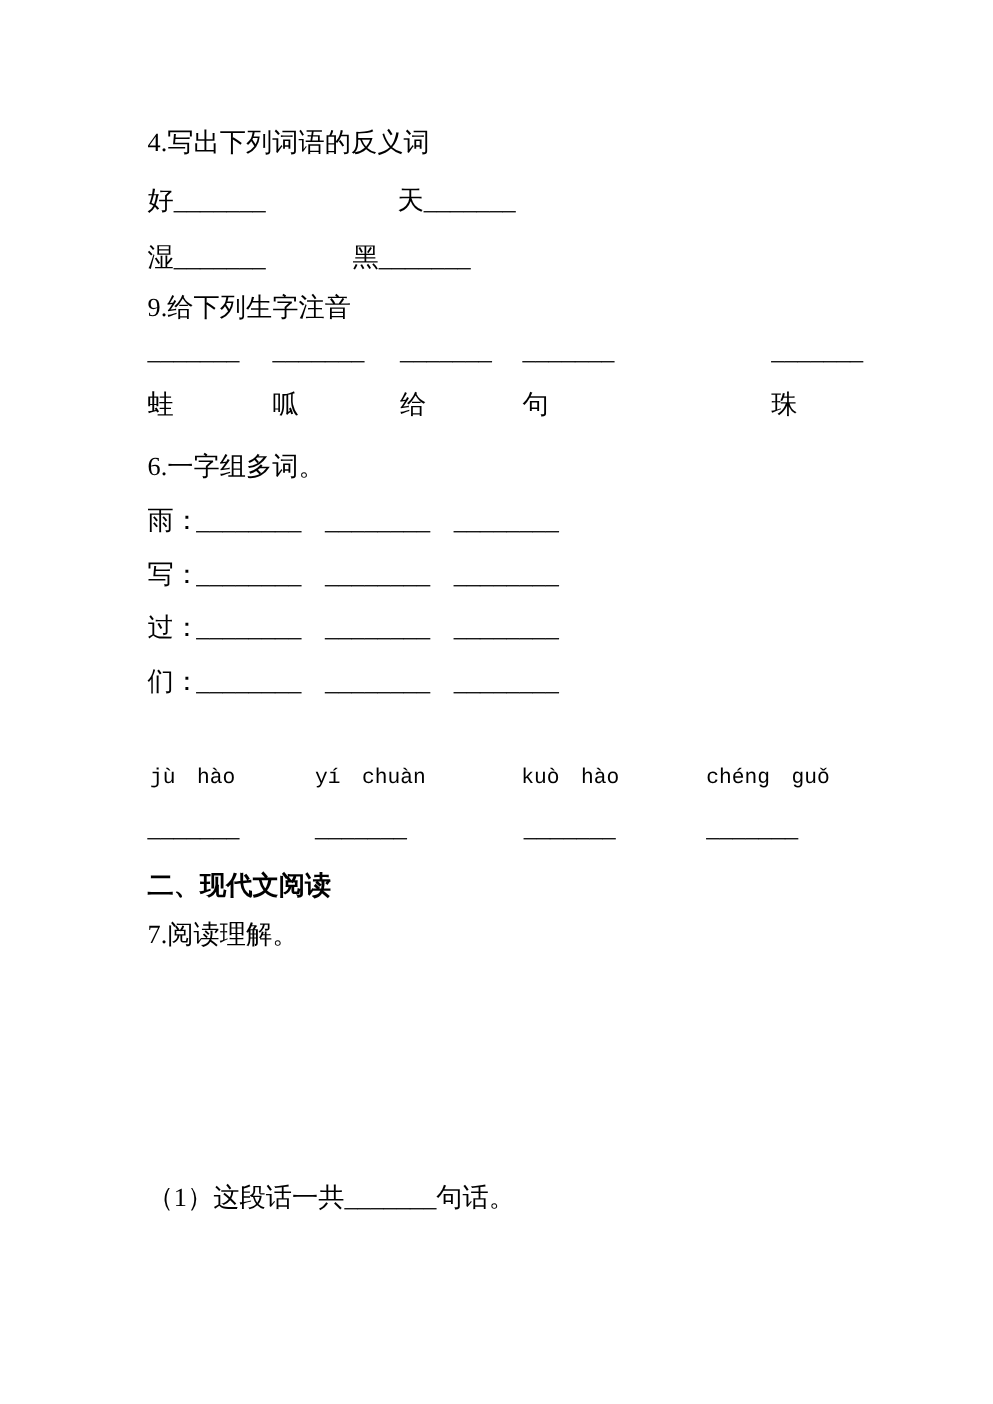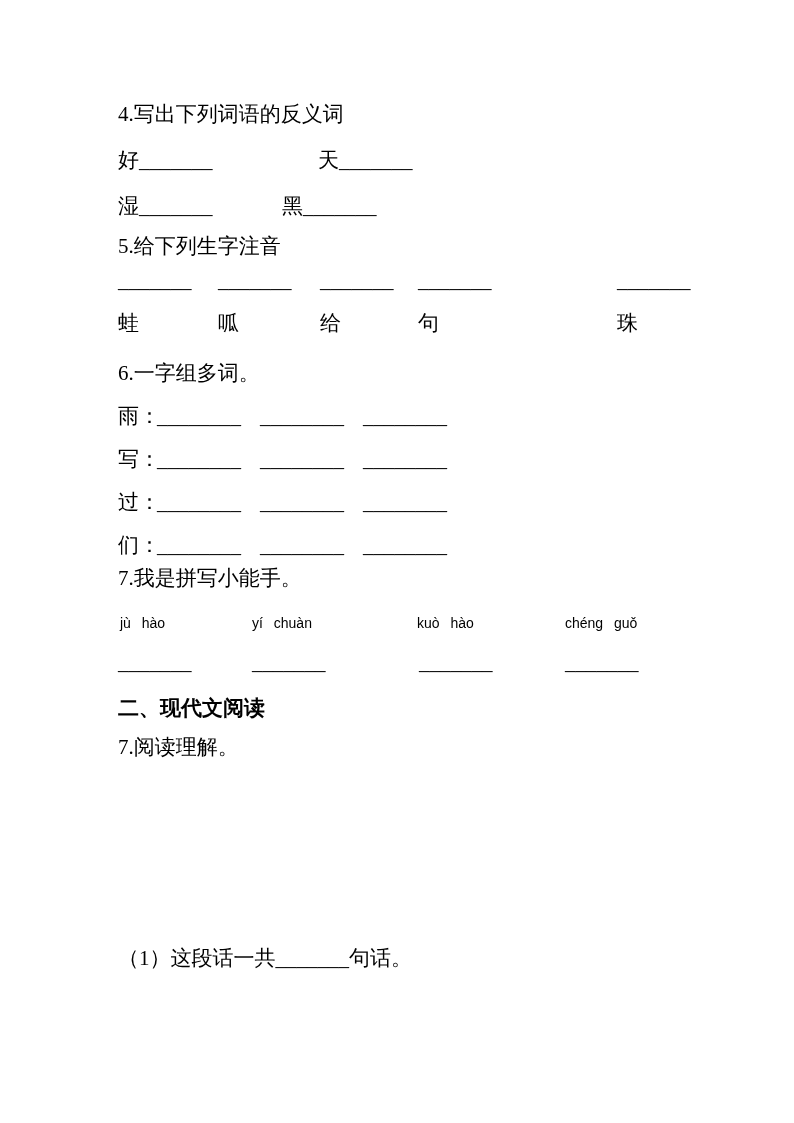--- a/index.html
+++ b/index.html
@@ -22,22 +22,22 @@
     line-height: 24px;
     color: #000000;
     white-space: pre;
   }
   .bold { font-weight: bold; }
   .blank {
     letter-spacing: 0;
     white-space: pre;
   }
   .pinyin {
-    font-family: Liberation Sans, sans-serif;
-    font-size: 14px;
+    font-family: Liberation Mono, monospace;
+    font-size: 17px;
     line-height: 20px;
     word-spacing: 7px;
     white-space: pre;
   }
   .passage-title {
     width: 560px;
     text-align: center;
   }
   .passage {
     width: 560px;
@@ -52,21 +52,21 @@
 
 <div class="page">
 
   <div class="cn abs" style="left:118px; top:102px">4.写出下列词语的反义词</div>
 
   <div class="cn abs" style="left:118px; top:148px"><span>好</span><span class="blank">_______</span></div>
   <div class="cn abs" style="left:318px; top:148px"><span>天</span><span class="blank">_______</span></div>
   <div class="cn abs" style="left:118px; top:194px"><span>湿</span><span class="blank">_______</span></div>
   <div class="cn abs" style="left:282px; top:194px"><span>黑</span><span class="blank">_______</span></div>
 
-  <div class="cn abs" style="left:118px; top:234px">5.给下列生字注音</div>
+  <div class="cn abs" style="left:118px; top:234px">9.给下列生字注音</div>
 
   <div class="cn abs blank" style="left:118px; top:268px">_______</div>
   <div class="cn abs blank" style="left:218px; top:268px">_______</div>
   <div class="cn abs blank" style="left:320px; top:268px">_______</div>
   <div class="cn abs blank" style="left:418px; top:268px">_______</div>
   <div class="cn abs blank" style="left:617px; top:268px">_______</div>
 
   <div class="cn abs" style="left:118px; top:311px">蛙</div>
   <div class="cn abs" style="left:218px; top:311px">呱</div>
   <div class="cn abs" style="left:320px; top:311px">给</div>
@@ -88,21 +88,20 @@
   <div class="cn abs" style="left:118px; top:490px">过：</div>
   <div class="cn abs blank" style="left:157px; top:490px">________</div>
   <div class="cn abs blank" style="left:260px; top:490px">________</div>
   <div class="cn abs blank" style="left:363px; top:490px">________</div>
 
   <div class="cn abs" style="left:118px; top:533px">们：</div>
   <div class="cn abs blank" style="left:157px; top:533px">________</div>
   <div class="cn abs blank" style="left:260px; top:533px">________</div>
   <div class="cn abs blank" style="left:363px; top:533px">________</div>
 
-  <div class="cn abs" style="left:118px; top:566px">7.我是拼写小能手。</div>
 
   <div class="pinyin abs" style="left:120px; top:613px">jù hào</div>
   <div class="pinyin abs" style="left:252px; top:613px">yí chuàn</div>
   <div class="pinyin abs" style="left:417px; top:613px">kuò hào</div>
   <div class="pinyin abs" style="left:565px; top:613px">chéng guǒ</div>
 
   <div class="cn abs blank" style="left:118px; top:650px">_______</div>
   <div class="cn abs blank" style="left:252px; top:650px">_______</div>
   <div class="cn abs blank" style="left:419px; top:650px">_______</div>
   <div class="cn abs blank" style="left:565px; top:650px">_______</div>

